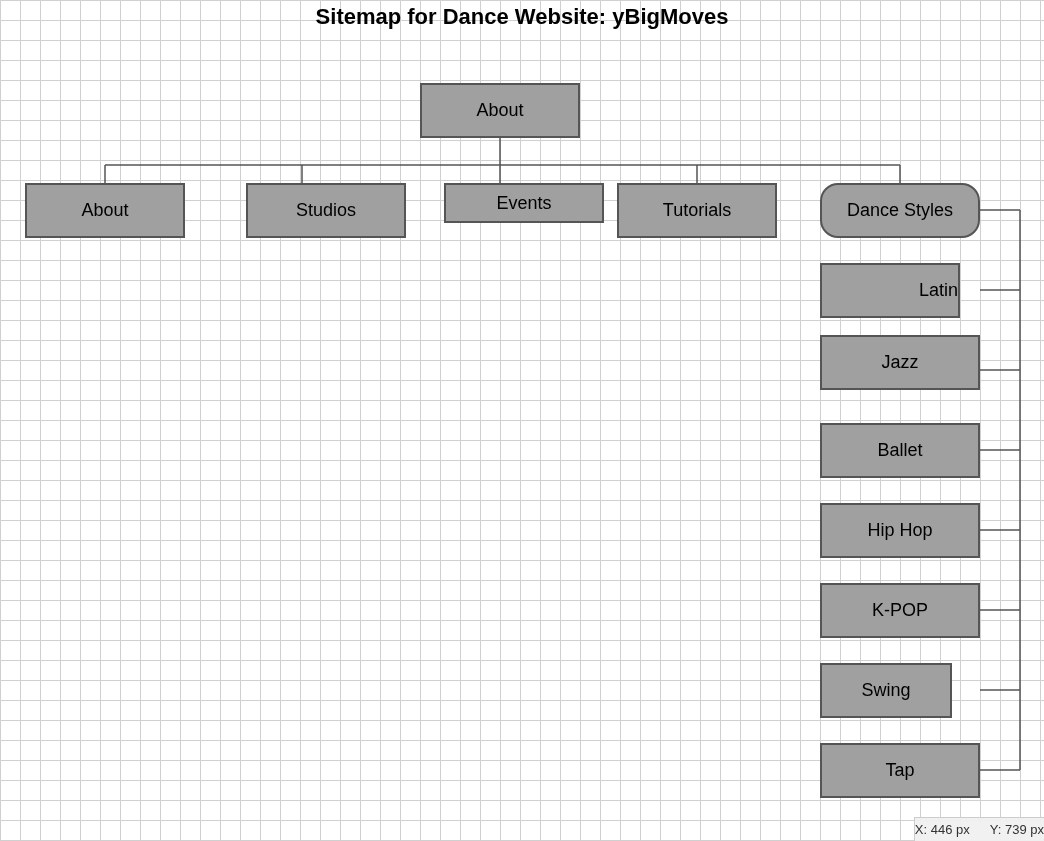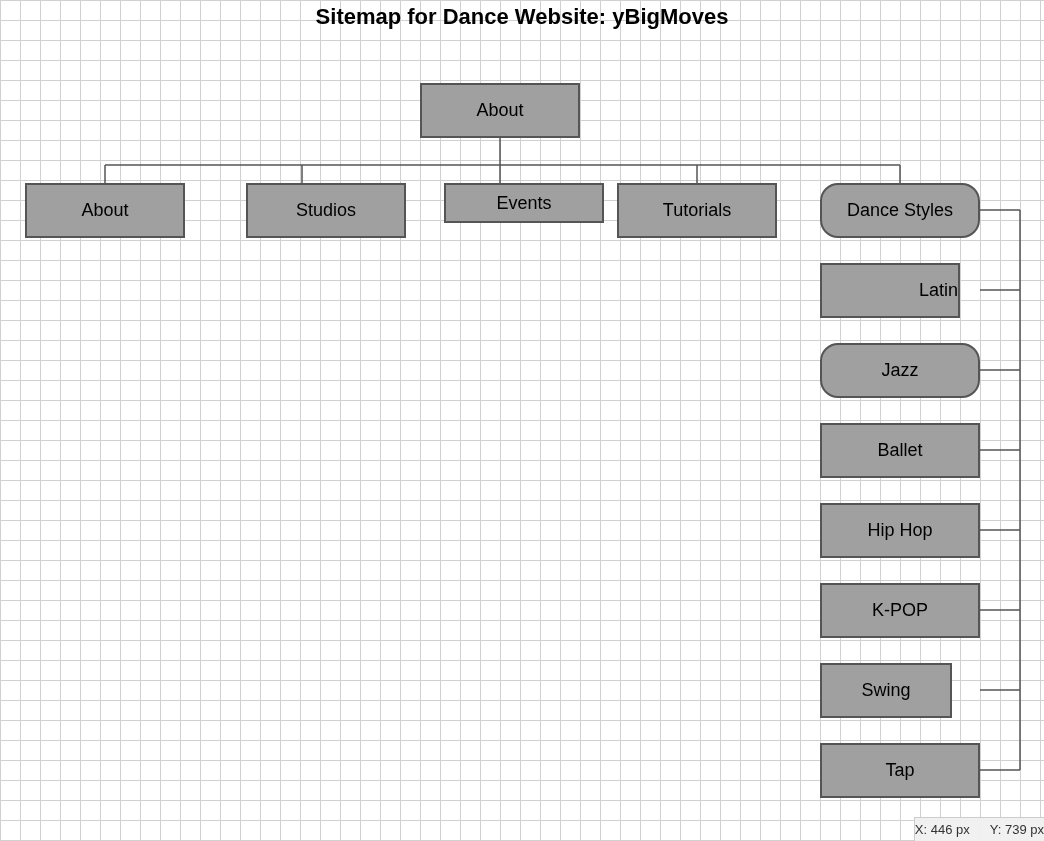--- a/index.html
+++ b/index.html
@@ -139,21 +139,21 @@
   </div>
 
   <div class="node" style="left: 820px; top: 183px; width: 160px; height: 55px; border-radius: 18px;">
     <span>Dance Styles</span>
   </div>
 
   <div class="node" style="left: 820px; top: 263px; width: 140px; height: 55px; justify-content: flex-end;">
     <span>Latin</span>
   </div>
 
-  <div class="node" style="left: 820px; top: 343px; width: 160px; height: 55px; border-radius: 18px;">
+  <div class="node" style="left: 820px; top: 335px; width: 160px; height: 55px;">
     <span>Jazz</span>
   </div>
 
   <div class="node" style="left: 820px; top: 423px; width: 160px; height: 55px;">
     <span>Ballet</span>
   </div>
 
   <div class="node" style="left: 820px; top: 503px; width: 160px; height: 55px;">
     <span>Hip Hop</span>
   </div>

